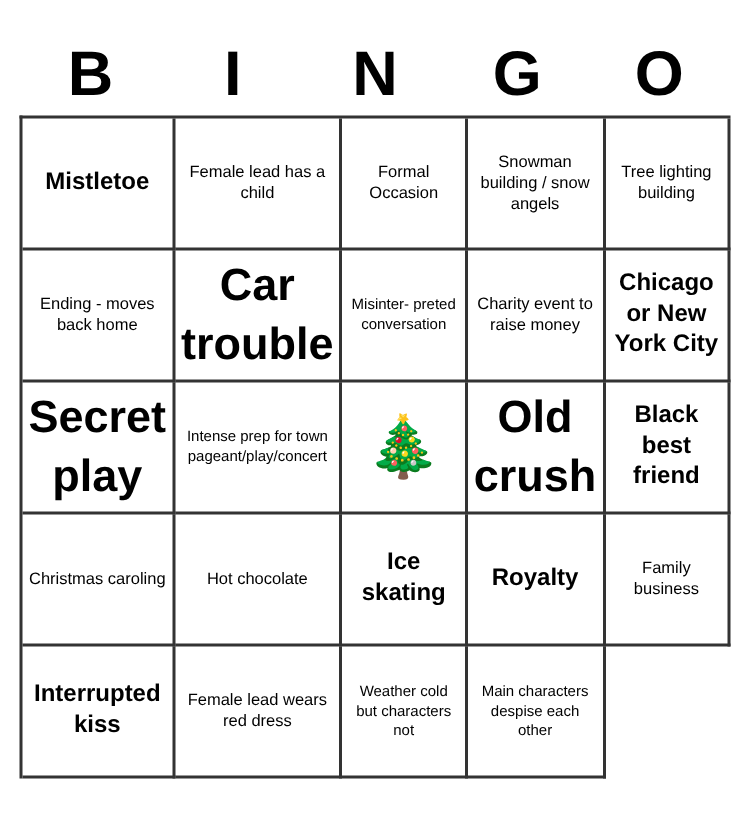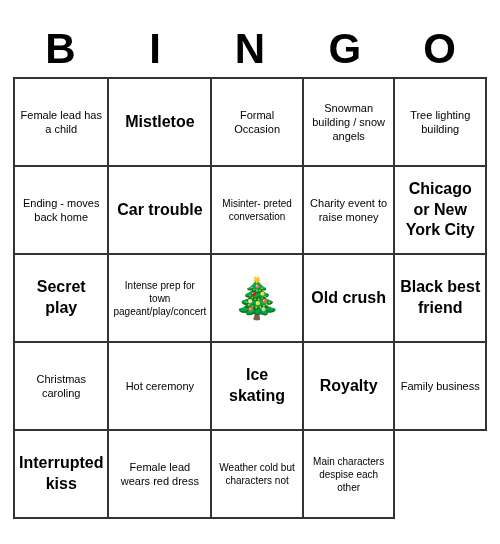--- a/index.html
+++ b/index.html
@@ -42,21 +42,21 @@
       display: flex;
       align-items: center;
       justify-content: center;
       text-align: center;
       padding: 4px;
       font-size: 11px;
       line-height: 1.3;
       color: #000;
     }
     .cell.large-text {
-      font-size: 16px;
+      font-size: 30px;
       font-weight: bold;
     }
     .cell.medium-text {
       font-size: 16px;
       font-weight: bold;
     }
     .cell.small-text {
       font-size: 10px;
     }
   </style>
@@ -65,39 +65,39 @@
 
 <div class="bingo-card">
   <div class="bingo-header">
     <div class="bingo-letter">B</div>
     <div class="bingo-letter">I</div>
     <div class="bingo-letter">N</div>
     <div class="bingo-letter">G</div>
     <div class="bingo-letter">O</div>
   </div>
   <div class="bingo-grid" id="grid">
-  <div class="cell">Female lead has a child</div>
-      <div class="cell medium-text">Mistletoe</div>
+  <div class="cell medium-text">Mistletoe</div>
+      <div class="cell">Female lead has a child</div>
       <div class="cell">Formal Occasion</div>
       <div class="cell">Snowman building / snow angels</div>
       <div class="cell">Tree lighting building</div>
       <div class="cell">Ending - moves back home</div>
       <div class="cell large-text">Car trouble</div>
       <div class="cell small-text">Misinter- preted conversation</div>
       <div class="cell">Charity event to raise money</div>
       <div class="cell medium-text">Chicago or New York City</div>
       <div class="cell large-text">Secret play</div>
       <div class="cell small-text">Intense prep for town pageant/play/concert</div>
       <div class="cell" style="font-size: 40px;">
         <span style="font-size:40px;">🎄</span>
       </div>
       <div class="cell large-text">Old crush</div>
       <div class="cell medium-text">Black best friend</div>
       <div class="cell">Christmas caroling</div>
-      <div class="cell">Hot ceremony</div>
+      <div class="cell">Hot chocolate</div>
       <div class="cell medium-text">Ice skating</div>
       <div class="cell medium-text">Royalty</div>
       <div class="cell">Family business</div>
       <div class="cell medium-text">Interrupted kiss</div>
       <div class="cell">Female lead wears red dress</div>
       <div class="cell small-text">Weather cold but characters not</div>
       <div class="cell small-text">Main characters despise each other</div>
     </div>
 </div>
 

